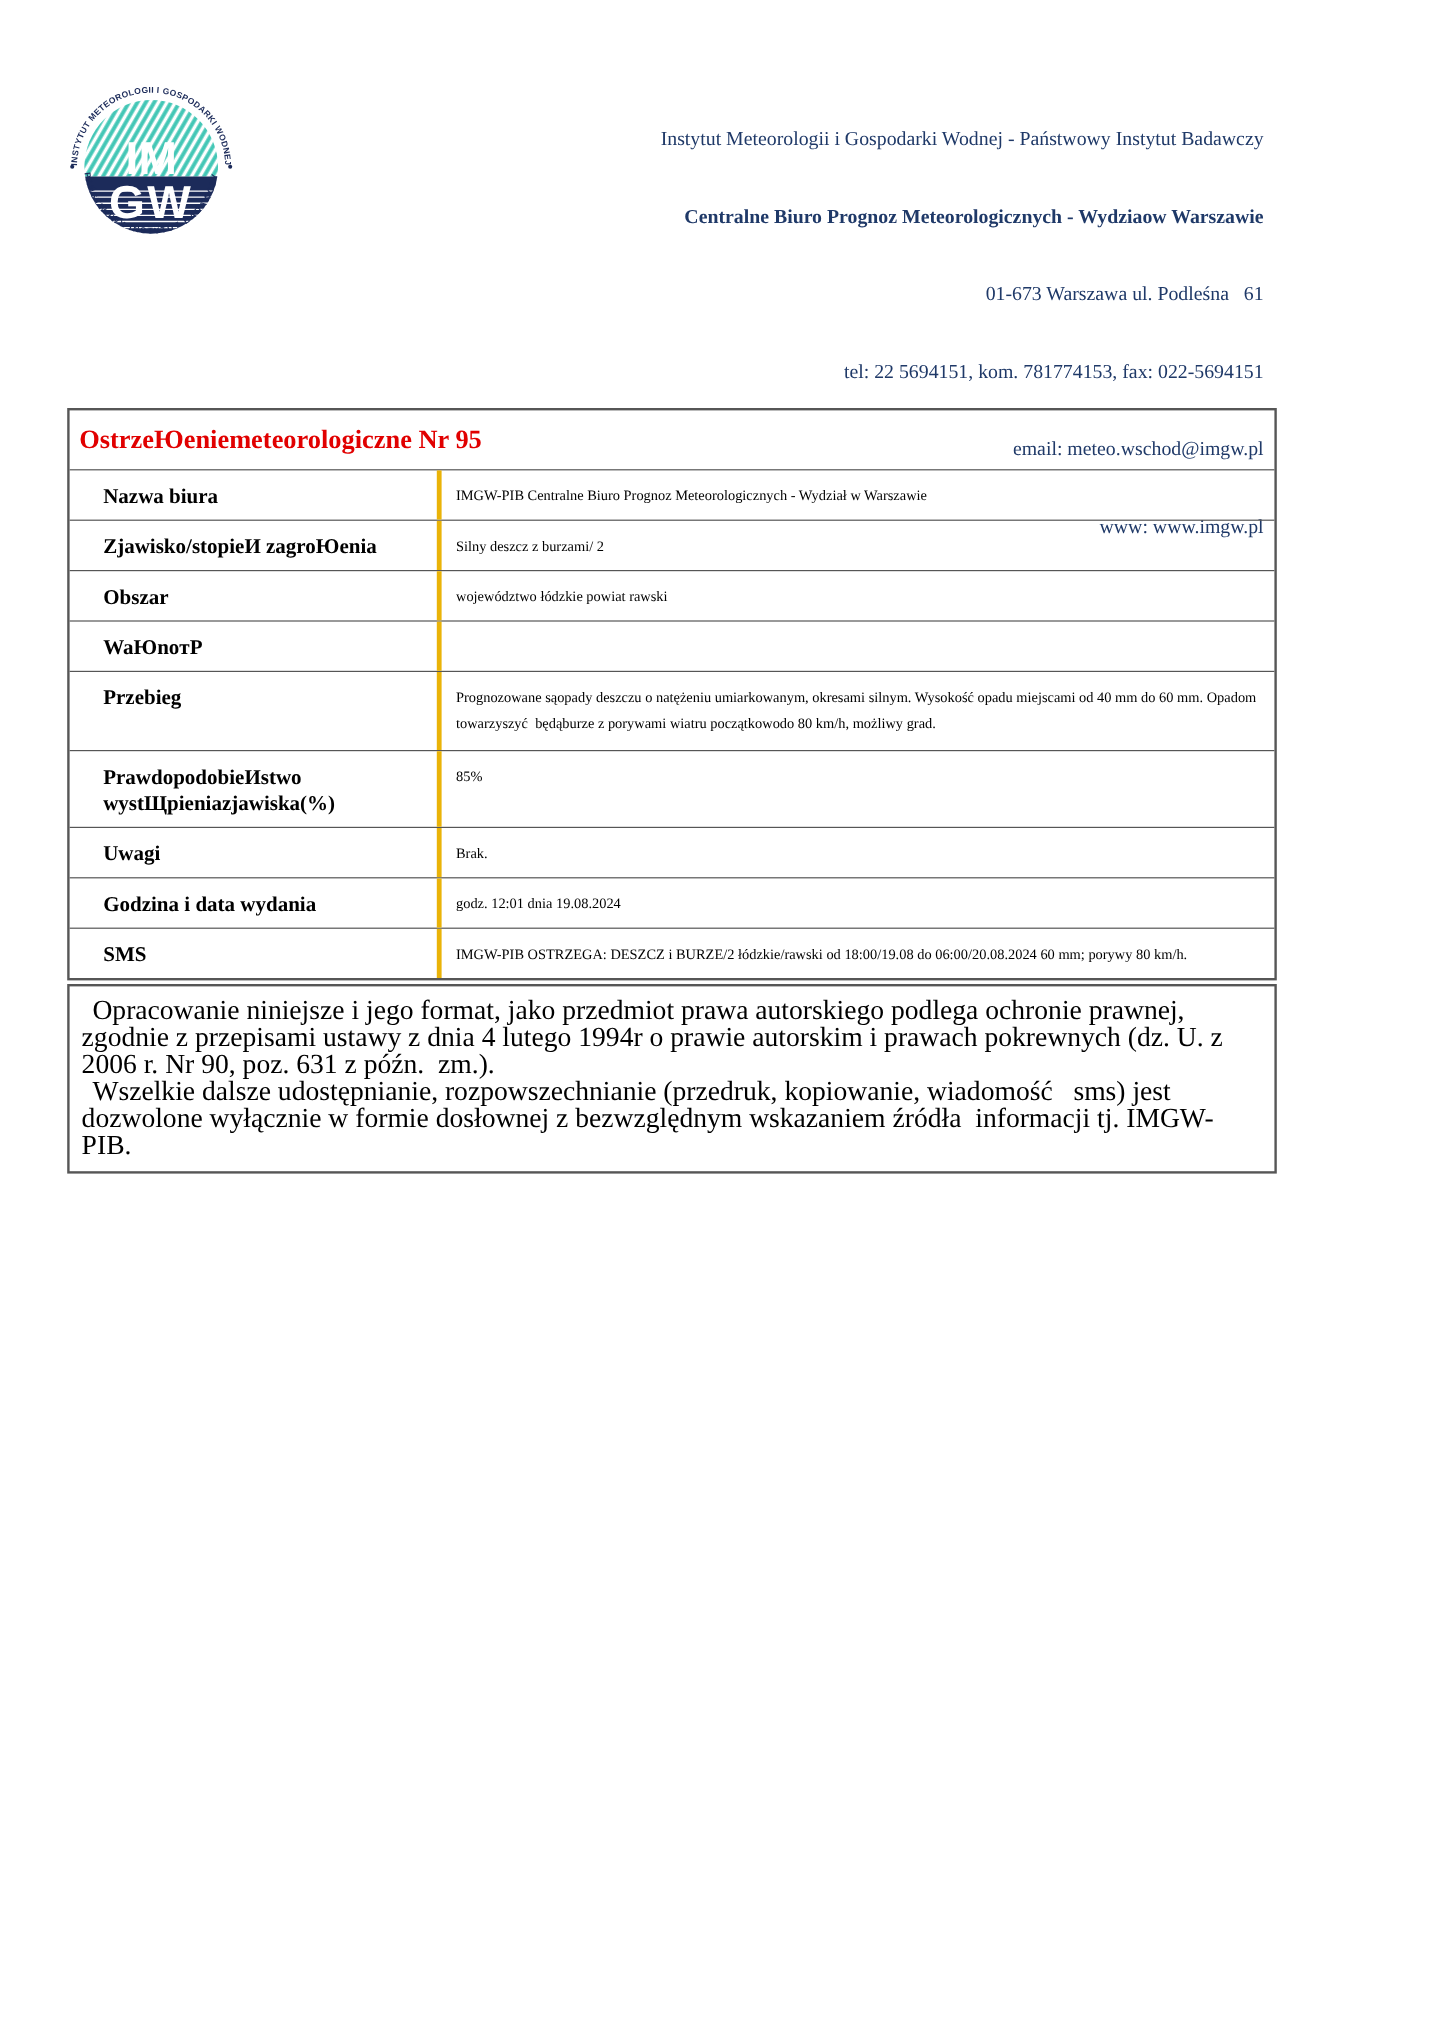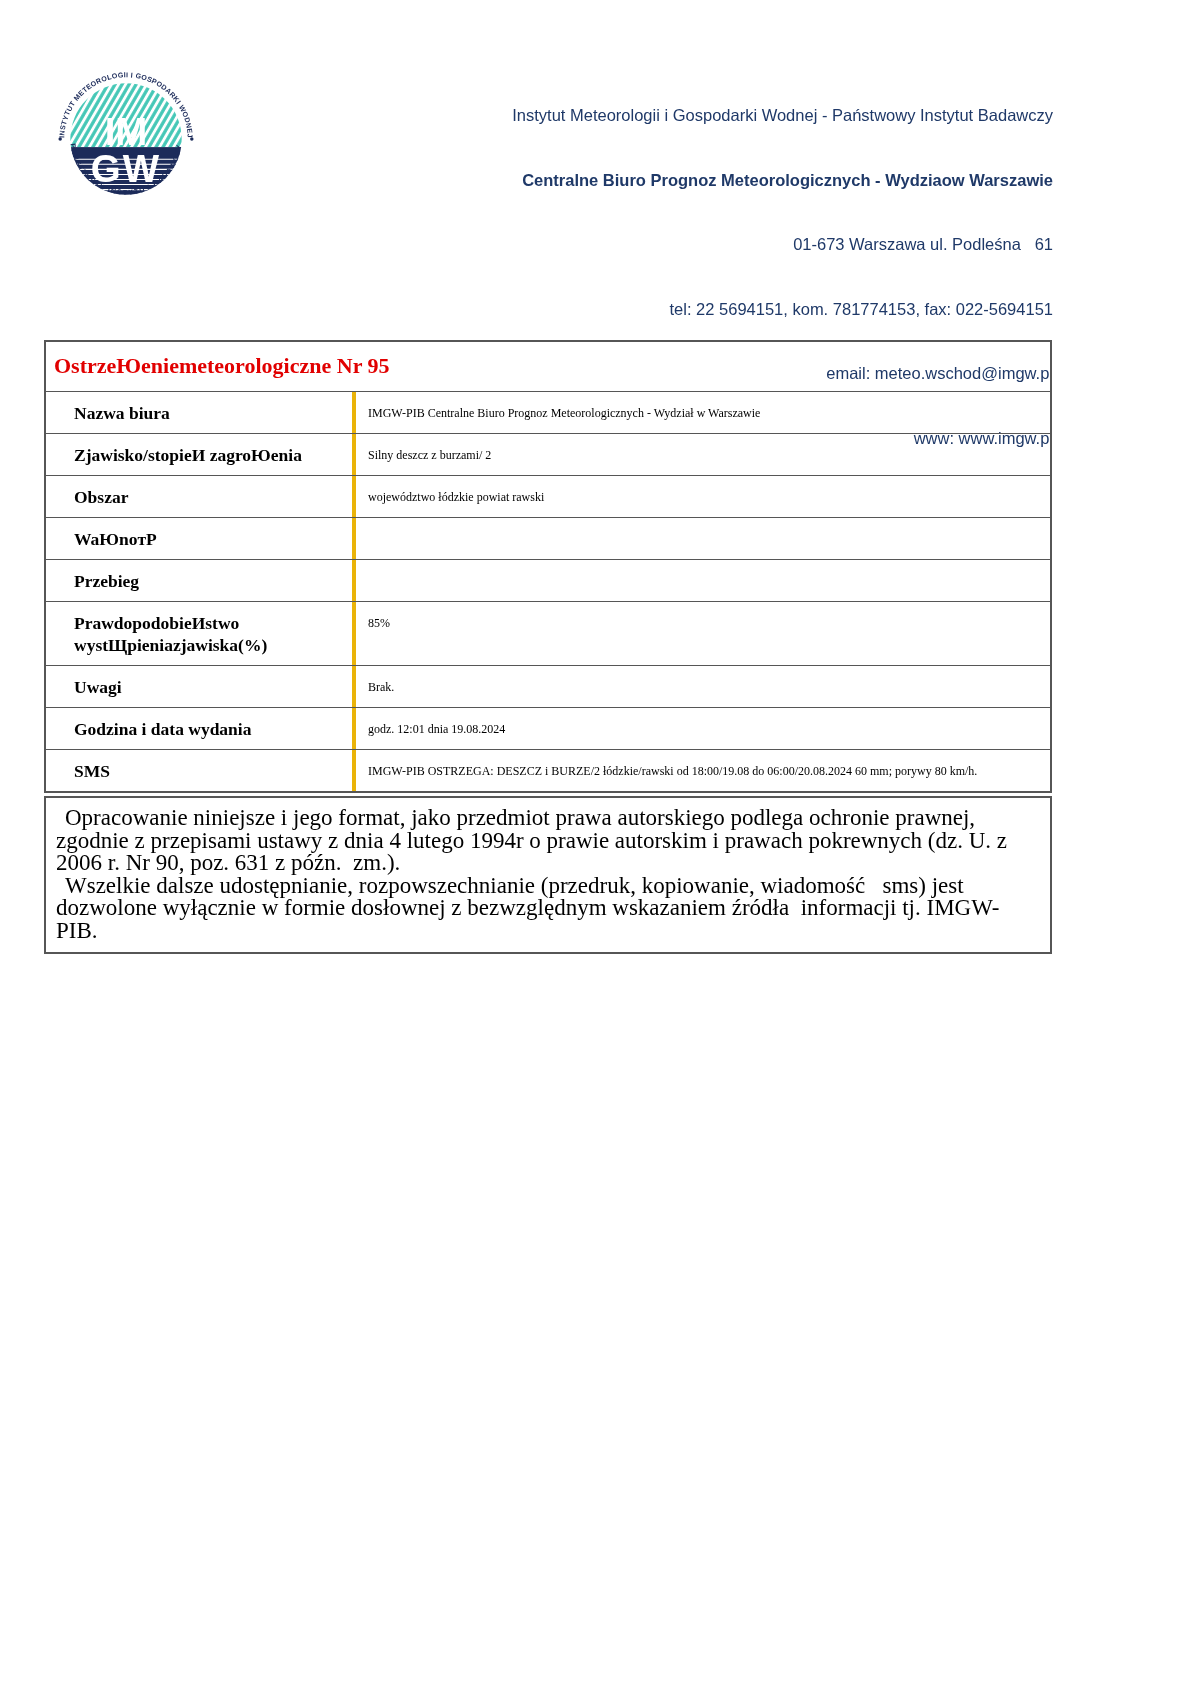--- a/index.html
+++ b/index.html
@@ -4,26 +4,26 @@
 <style>
   html,body{margin:0;padding:0;}
   body{
     width:1200px;height:1698px;position:relative;background:#ffffff;
     font-family:"Liberation Serif", serif;color:#000;
   }
   
   .logo{position:absolute;left:50px;top:58px;width:152px;height:162px;}
   .header-text{
     position:absolute;top:62px;right:147px;text-align:right;
-    font-family:Liberation Sans, sans-serif;
+    font-family:Liberation Serif, serif;
     font-size:16.5px;line-height:21.5px;color:#1f3968;white-space:pre;margin-left:12px;
   }
   .header-text .bold{font-weight:bold;}
   
-  .content{position:absolute;left:44px;top:340px;width:1008px;}
+  .content{position:absolute;left:56px;top:340px;width:1008px;}
   .w-table{border:2px solid #565656;}
   .t-row{display:flex;border-top:1px solid #565656;}
   .t-row:first-child{border-top:none;}
   .title-row{
     display:block;text-align:center;padding:11px 8px 12px 8px;
     font-size:22px;font-weight:bold;color:#e10000;
   }
   .cell-label{
     width:268px;flex:0 0 268px;border-right:4px solid #eab308;
     padding:10px 10px 9px 28px;font-weight:bold;font-size:17.5px;line-height:22px;
@@ -111,20 +111,21 @@
       <div class="cell-label">Obszar</div>
       <div class="cell-value"><span>województwo łódzkie</span><span class="bold-part">powiat rawski</span></div>
     </div>
 
     <div class="t-row">
       <div class="cell-label">WaЮnoтР</div>
     </div>
 
     <div class="t-row row-przebieg">
       <div class="cell-label">Przebieg</div>
+      <div class="cell-value">Prognozowane sąopady deszczu o natężeniu umiarkowanym, okresami silnym. Wysokość opadu miejscami od 40 mm do 60 mm. Opadom towarzyszyć &nbsp;będąburze z porywami wiatru początkowodo 80 km/h, możliwy grad.</div>
     </div>
 
     <div class="t-row">
       <div class="cell-label">PrawdopodobieИstwo wystЩpieniazjawiska(%)</div>
       <div class="cell-value">85%</div>
     </div>
 
     <div class="t-row">
       <div class="cell-label">Uwagi</div>
       <div class="cell-value">Brak.</div>

